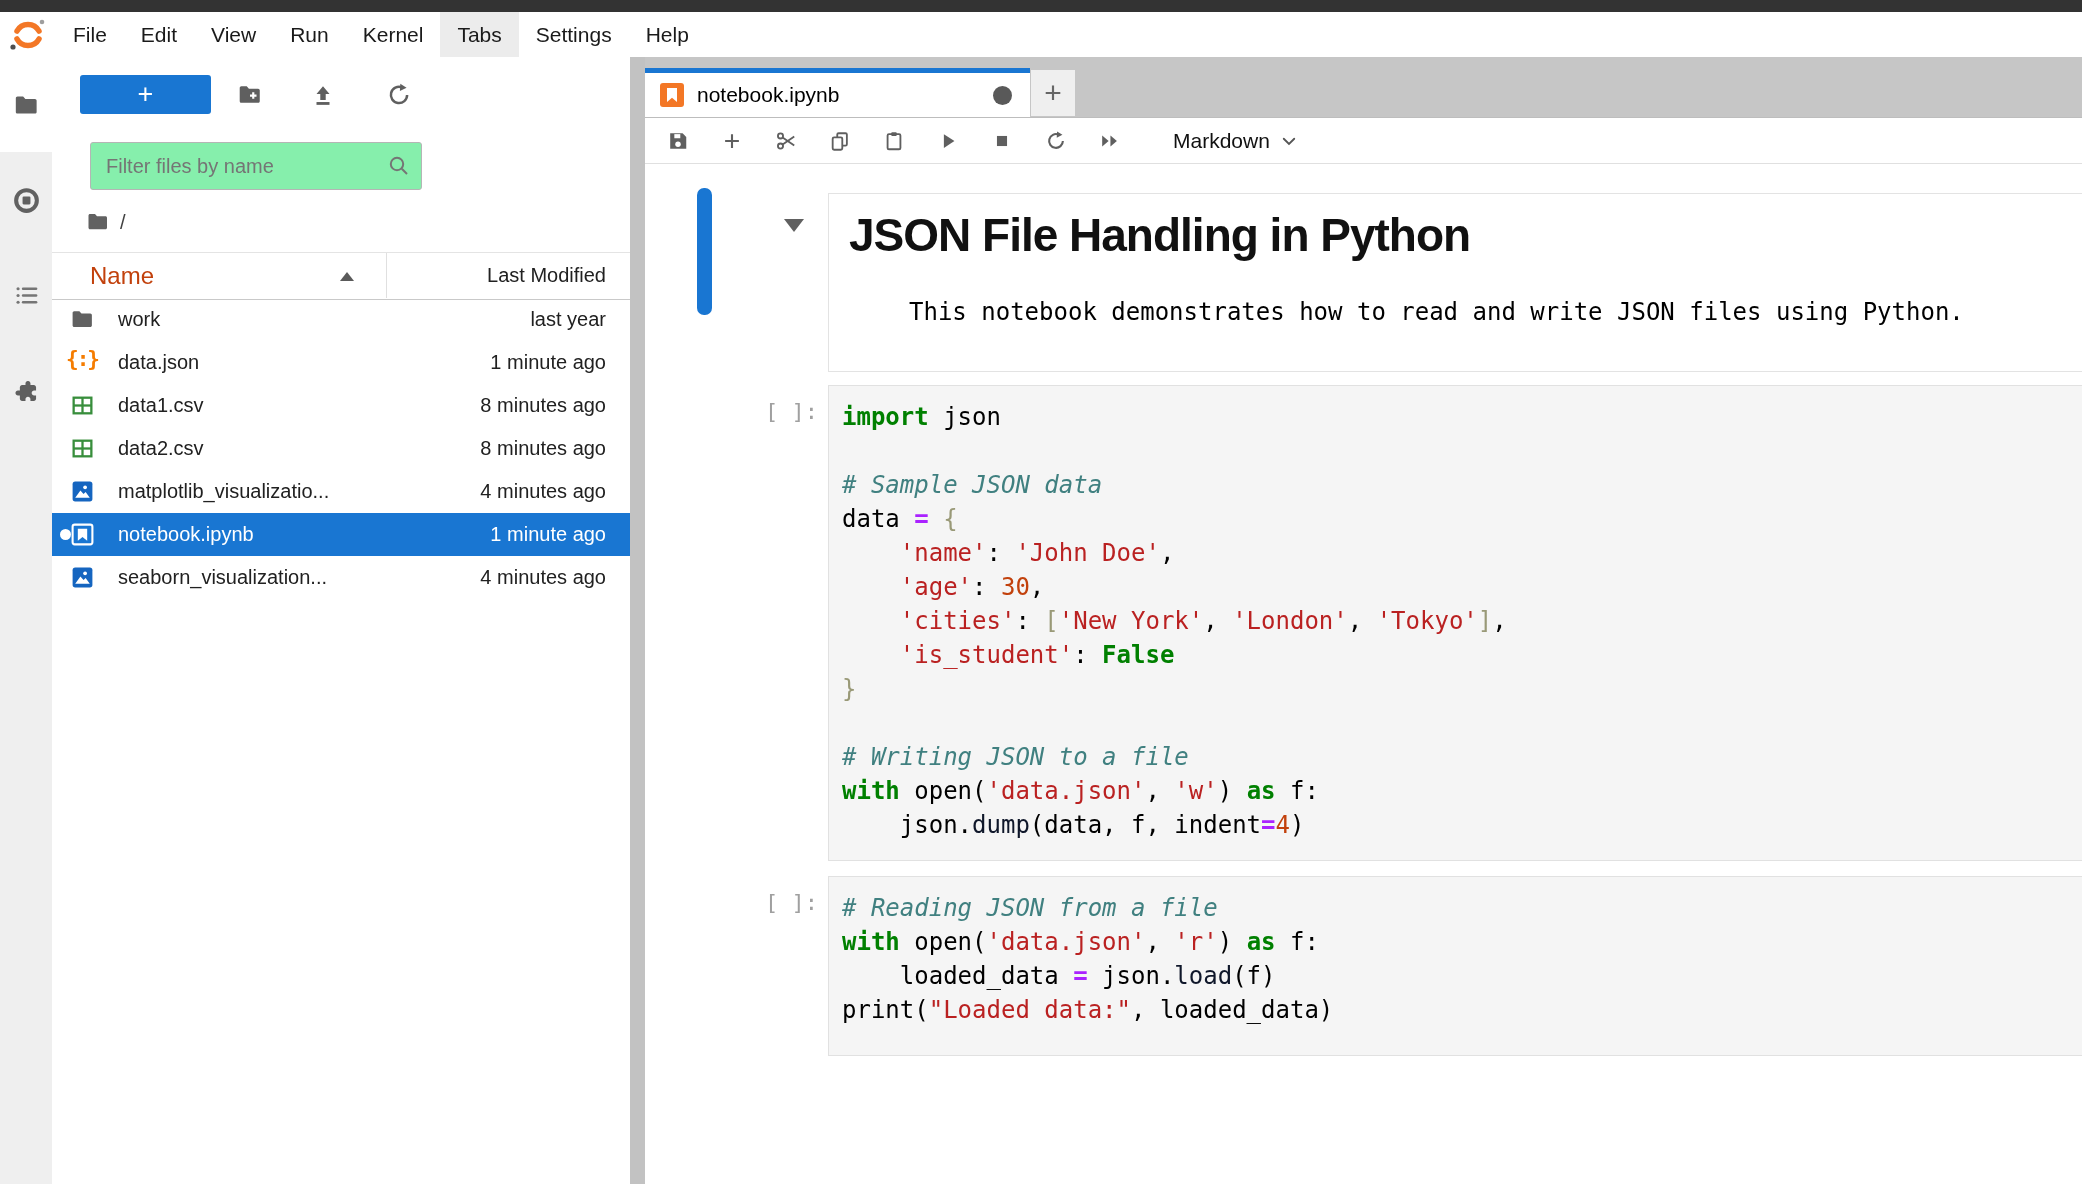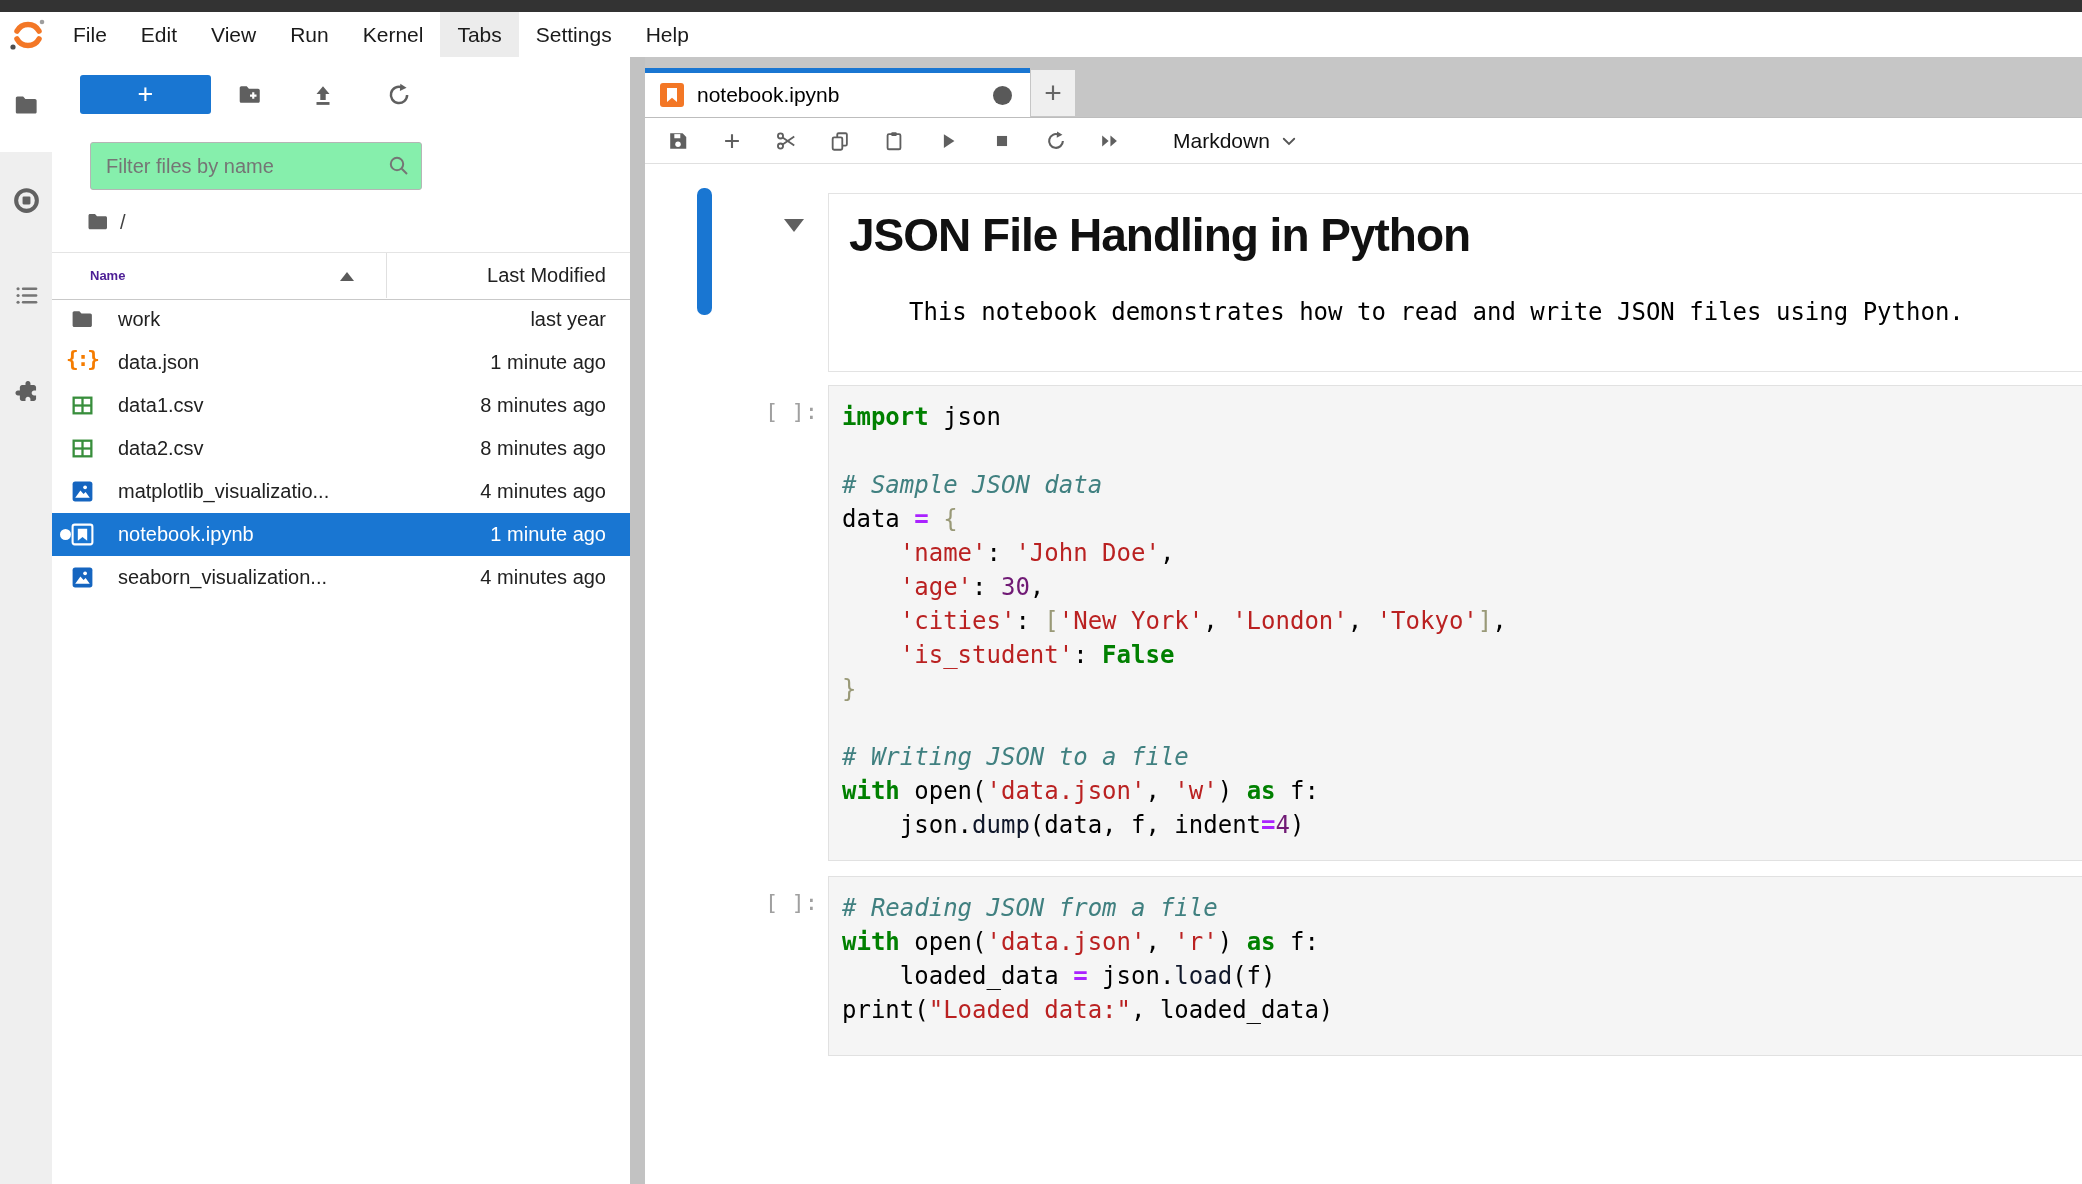--- a/index.html
+++ b/index.html
@@ -30,21 +30,21 @@
              border-radius:3px;background:#86efac;display:flex;align-items:center;margin-left:8px;}
   .filterbox input{border:none;outline:none;flex:1;margin-left:13px;font-size:20px;
                    font-family:"Liberation Sans",sans-serif;color:#444;background:transparent;}
   .filterbox input::placeholder{color:#757575;opacity:1;}
   .searchic{width:24px;height:24px;margin-right:10px;flex:0 0 auto;}
   .breadcrumb{position:absolute;left:34px;top:150px;height:30px;display:flex;align-items:center;gap:10px;
               font-size:20px;color:#424242;}
   .breadcrumb svg{width:24px;height:24px;}
   .fbheader{position:absolute;left:0;top:195px;width:578px;height:46px;border-top:1px solid #e4e4e4;
             border-bottom:1px solid #c9c9c9;}
-  .colname{position:absolute;left:38px;top:0;line-height:45px;font-weight:bold;font-size:13px;color:#4c1d95;}
+  .colname{position:absolute;left:38px;top:0;line-height:45px;font-weight:normal;font-size:24px;color:#c2410c;}
   .sortup{position:absolute;left:288px;top:19px;width:0;height:0;border-left:7px solid transparent;
           border-right:7px solid transparent;border-bottom:9px solid #5a5a5a;}
   .colsep{position:absolute;left:334px;top:0;width:1px;height:45px;background:#e0e0e0;}
   .colmod{position:absolute;right:24px;top:0;line-height:45px;font-size:20px;color:#212121;}
   .filerows{position:absolute;left:0;top:241px;width:474px;}
   .frow{position:relative;width:578px;height:43px;display:flex;align-items:center;font-size:20px;color:#212121;}
   .frow .fic{position:absolute;left:18px;top:9px;width:25px;height:25px;}
   .frow .fic svg{width:25px;height:25px;display:block;}
   .frow .jsonic{position:absolute;left:14px;top:6px;font-family:"DejaVu Sans Mono",monospace;
                 font-weight:bold;font-size:21px;color:#f57c00;letter-spacing:-2px;}
@@ -87,21 +87,21 @@
             box-sizing:border-box;padding:14px 0 0 13px;}
   .codecell .cline{font-family:"DejaVu Sans Mono",monospace;font-size:24px;line-height:34px;
                    white-space:pre;color:#000;min-height:34px;}
   .cc1{top:221px;height:476px;}
   .cc2{top:712px;height:180px;}
   .prompt.p1{left:-25px;top:235px;}
   .prompt.p2{left:-25px;top:726px;}
   .tk-kw{color:#008000;font-weight:bold;}
   .tk-str{color:#ba2121;}
   .tk-com{color:#408080;font-style:italic;}
-  .tk-num{color:#701a75;}
+  .tk-num{color:#c2410c;}
   .tk-op{color:#aa22ff;font-weight:bold;}
   .tk-fn{color:#0f172a;}
   .tk-brk{color:#999977;}
   .tk-pl{color:#000;}
 </style>
 </head>
 <body>
 
 <div class="stage">
 

